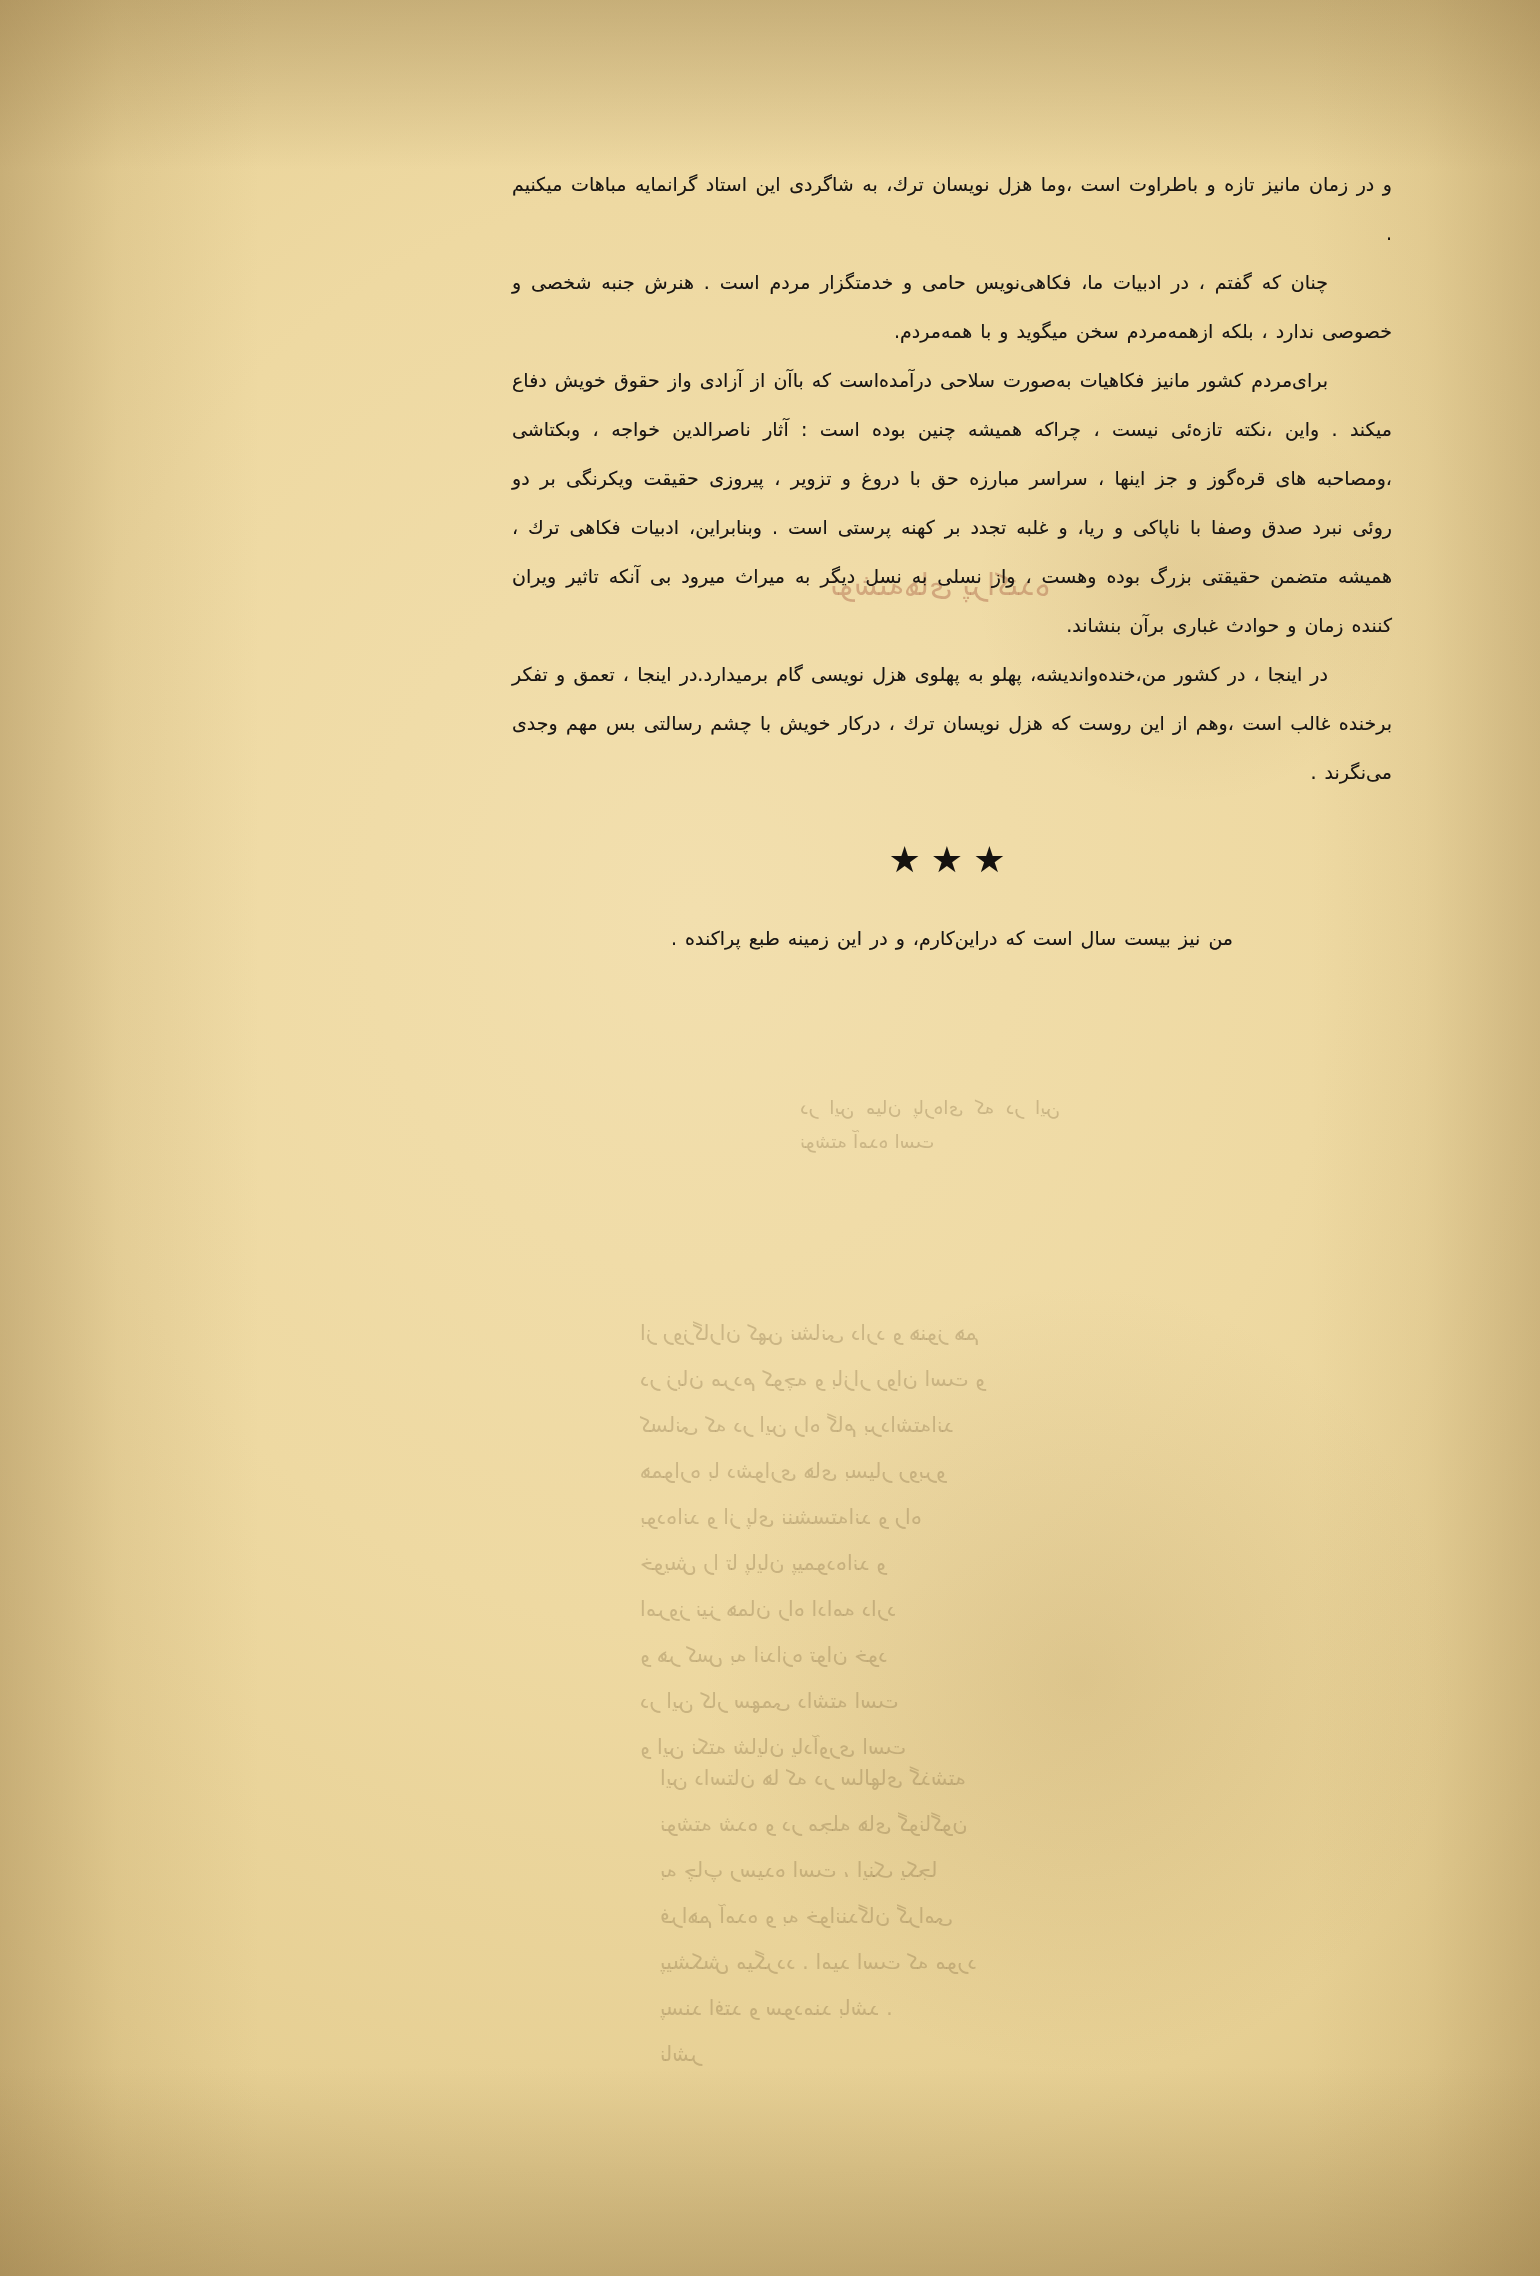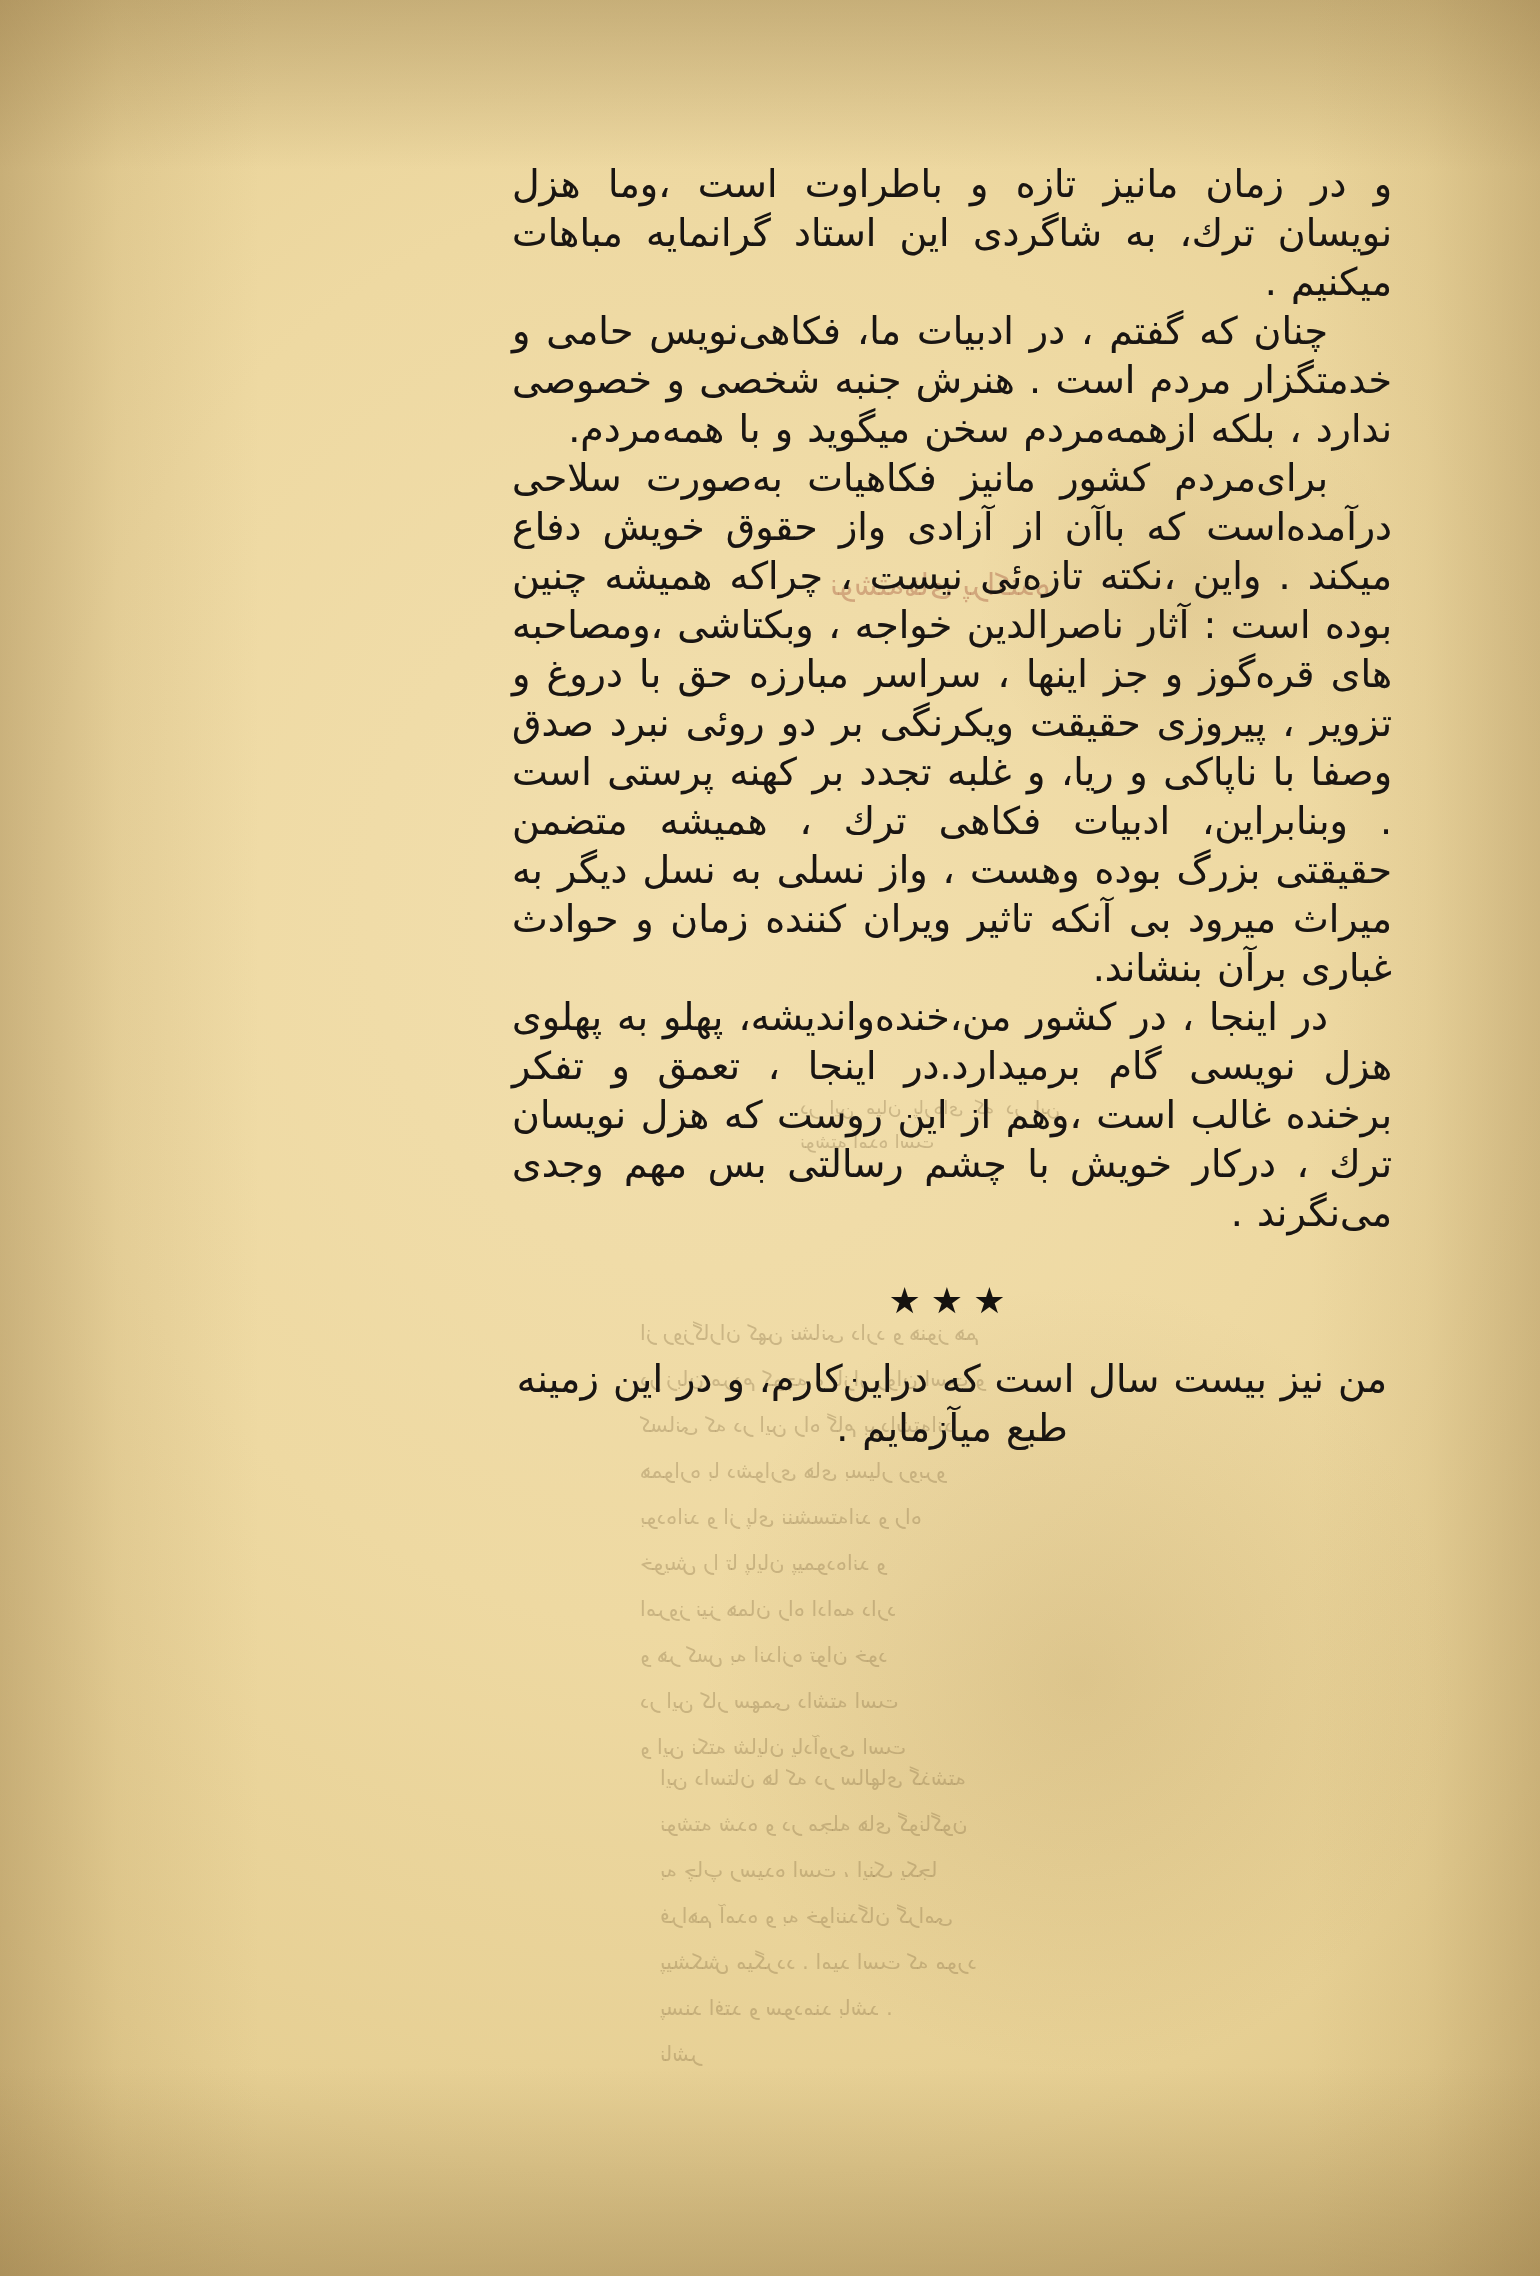--- a/index.html
+++ b/index.html
@@ -66,21 +66,21 @@
   #col {
     position: absolute;
     right: 148px;
     top: 160px;
     width: 880px;
     direction: rtl;
     color: #191512;
   }
   p.para {
     margin: 0;
-    font-size: 38px;
+    font-size: 19px;
     line-height: 49px;
     text-align: justify;
     text-justify: inter-word;
     text-indent: 64px;
     letter-spacing: 0px;
     word-spacing: 2px;
     font-family: "DejaVu Sans", sans-serif;
     text-shadow: 0 0 0.6px rgba(0,0,0,0.35);
   }
   p.noindent { text-indent: 0; }
@@ -144,17 +144,17 @@
 
   <div id="col">
 
     <p class="para noindent">و در زمان مانیز تازه و باطراوت است ،وما هزل نویسان ترك، به شاگردی این استاد گرانمایه مباهات میکنیم .</p>
     <p class="para">چنان که گفتم ، در ادبیات ما، فکاهی‌نویس حامی و خدمتگزار مردم است . هنرش جنبه شخصی و خصوصی ندارد ، بلکه ازهمه‌مردم سخن میگوید و با همه‌مردم.</p>
     <p class="para">برای‌مردم کشور مانیز فکاهیات به‌صورت سلاحی درآمده‌است که باآن از آزادی واز حقوق خویش دفاع میکند . واین ،نکته تازه‌ئی نیست ، چراکه همیشه چنین بوده است : آثار ناصرالدین خواجه ، وبکتاشی ،ومصاحبه های قره‌گوز و جز اینها ، سراسر مبارزه حق با دروغ و تزویر ، پیروزی حقیقت ویکرنگی بر دو روئی نبرد صدق وصفا با ناپاکی و ریا، و غلبه تجدد بر کهنه پرستی است . وبنابراین، ادبیات فکاهی ترك ، همیشه متضمن حقیقتی بزرگ بوده وهست ، واز نسلی به نسل دیگر به میراث میرود بی آنکه تاثیر ویران کننده زمان و حوادث غباری برآن بنشاند.</p>
     <p class="para">در اینجا ، در کشور من،خنده‌واندیشه، پهلو به پهلوی هزل نویسی گام برمیدارد.در اینجا ، تعمق و تفکر برخنده غالب است ،وهم از این روست که هزل نویسان ترك ، درکار خویش با چشم رسالتی بس مهم وجدی می‌نگرند .</p>
 
     <div class="stars">★★★</div>
 
-    <p class="para last-center">من نیز بیست سال است که دراین‌کارم، و در این زمینه طبع میآزمایم .</p>
+    <p class="para last-center">من نیز بیست سال است که دراین‌کارم، و در این زمینه طبع پراکنده .</p>
     <div class="block-gap"></div>
 
   </div>
 </div>
 
 </body></html>

